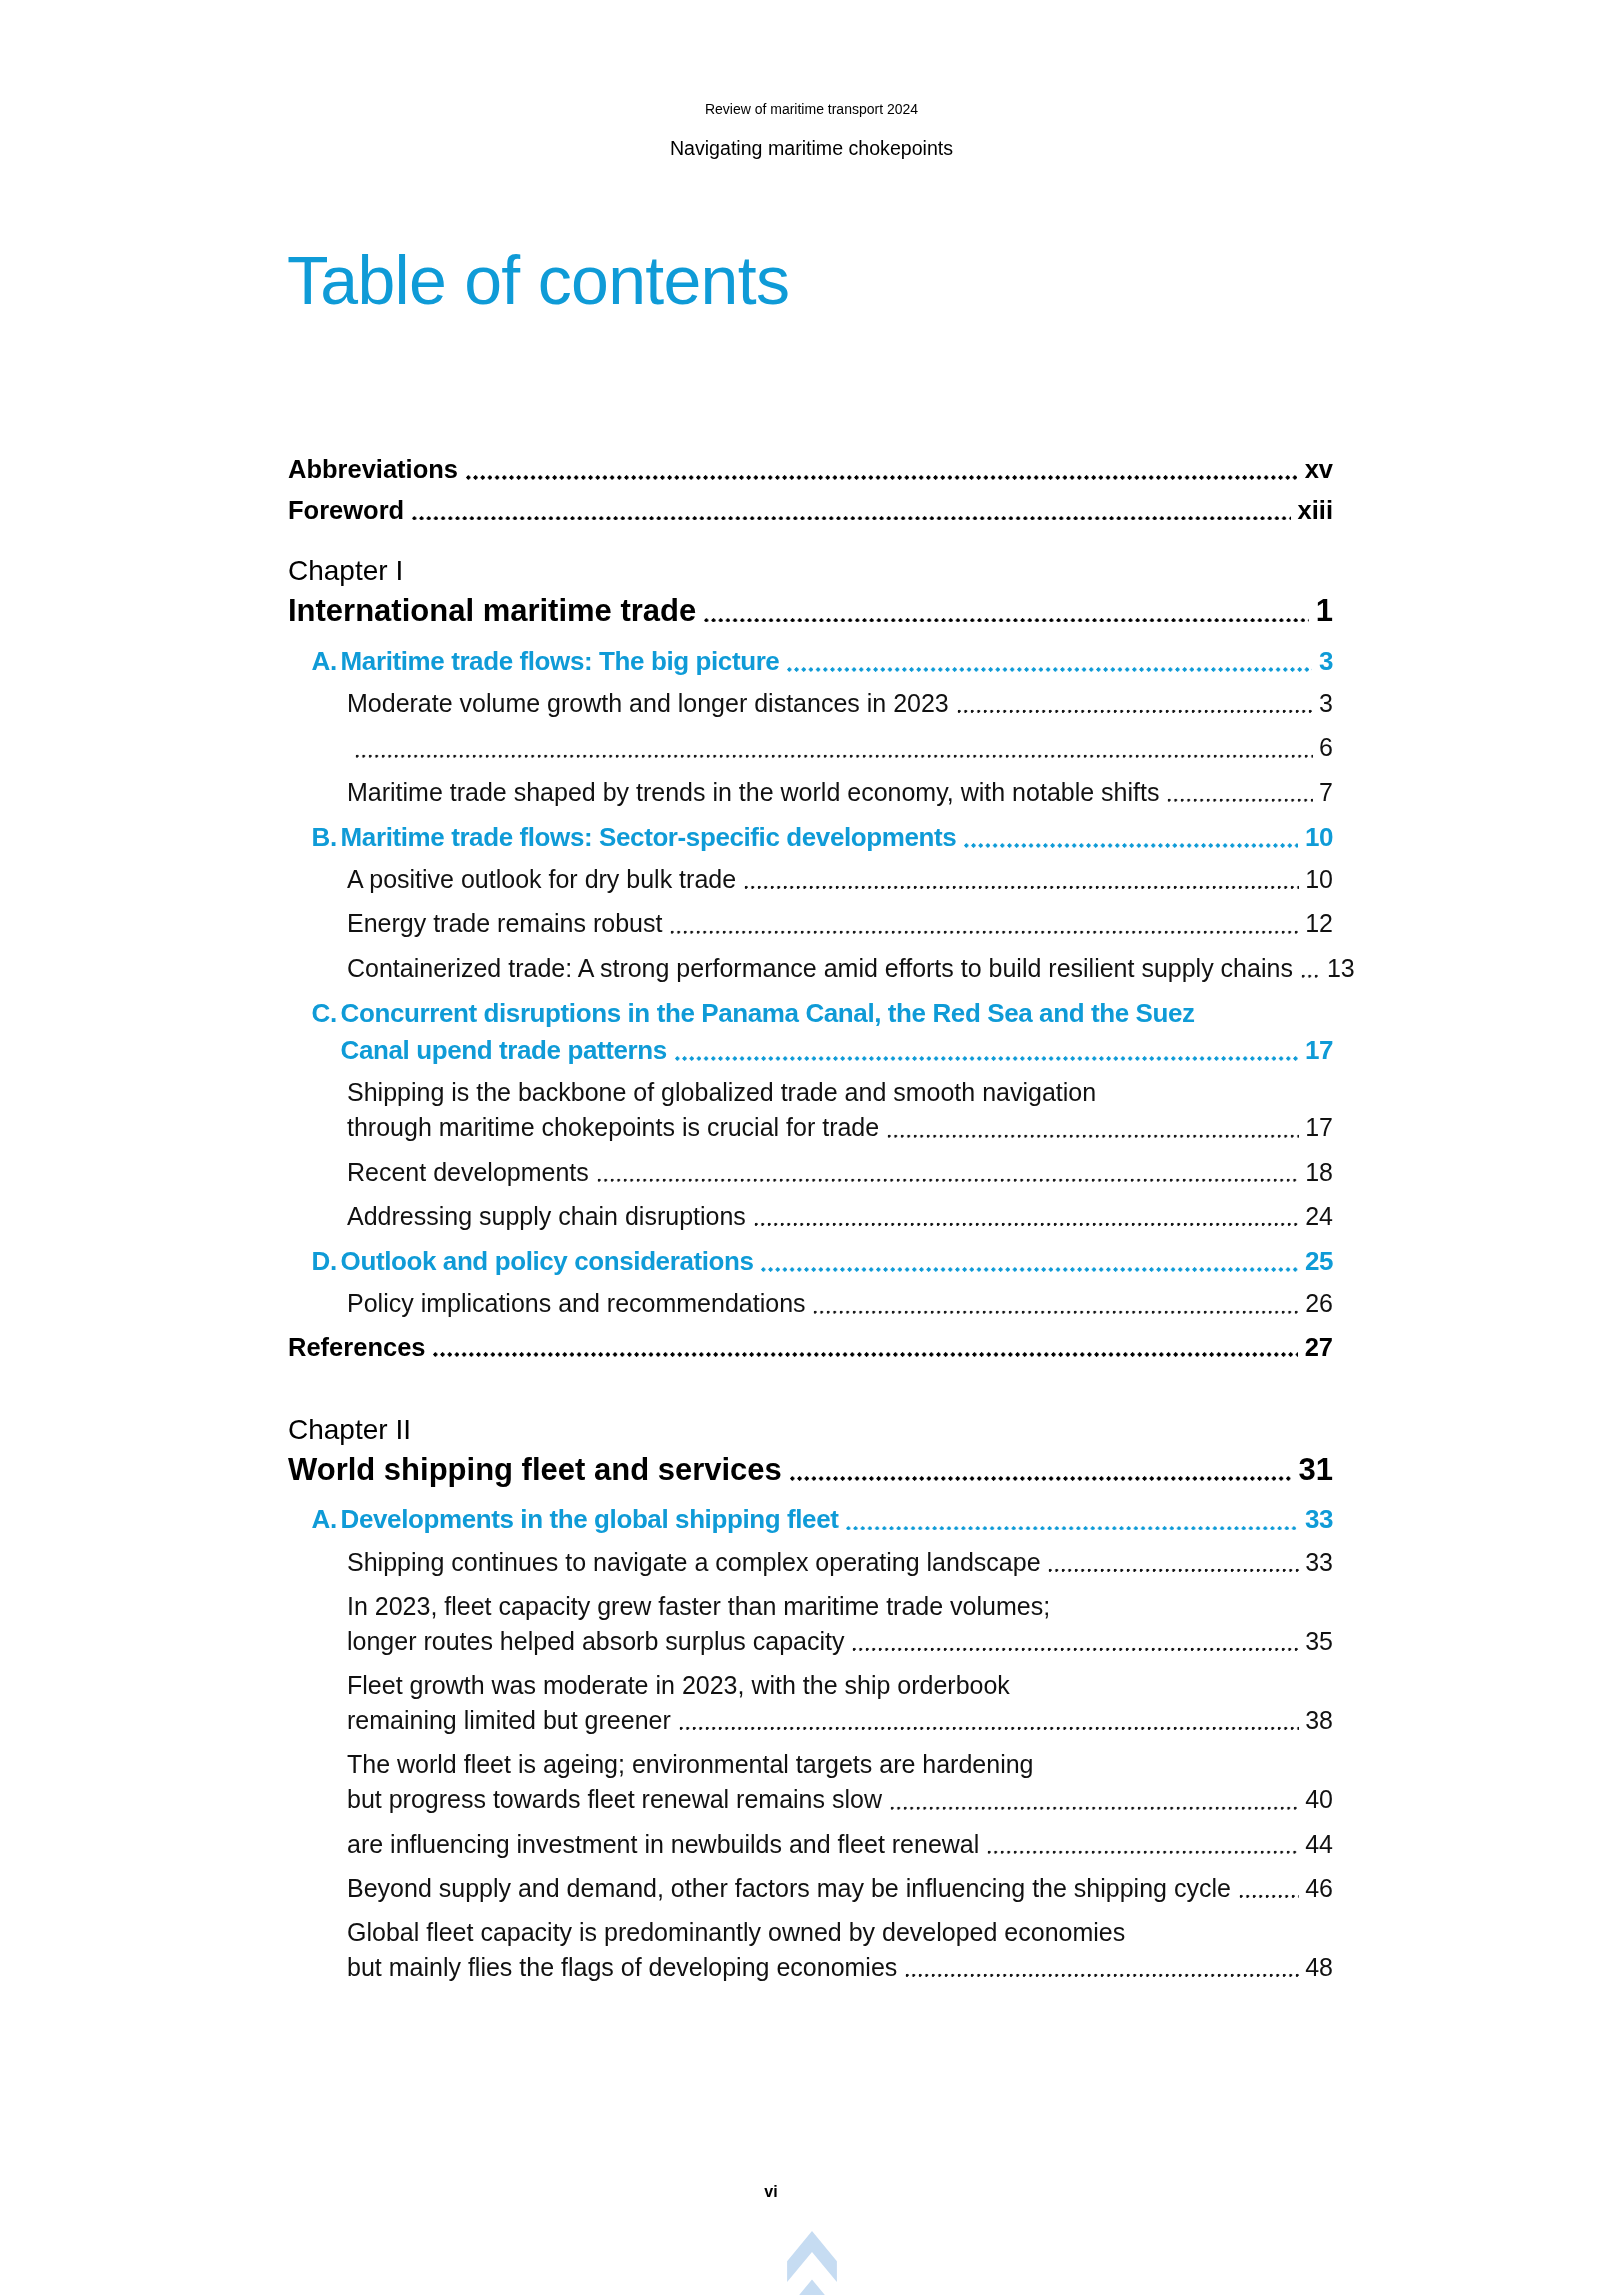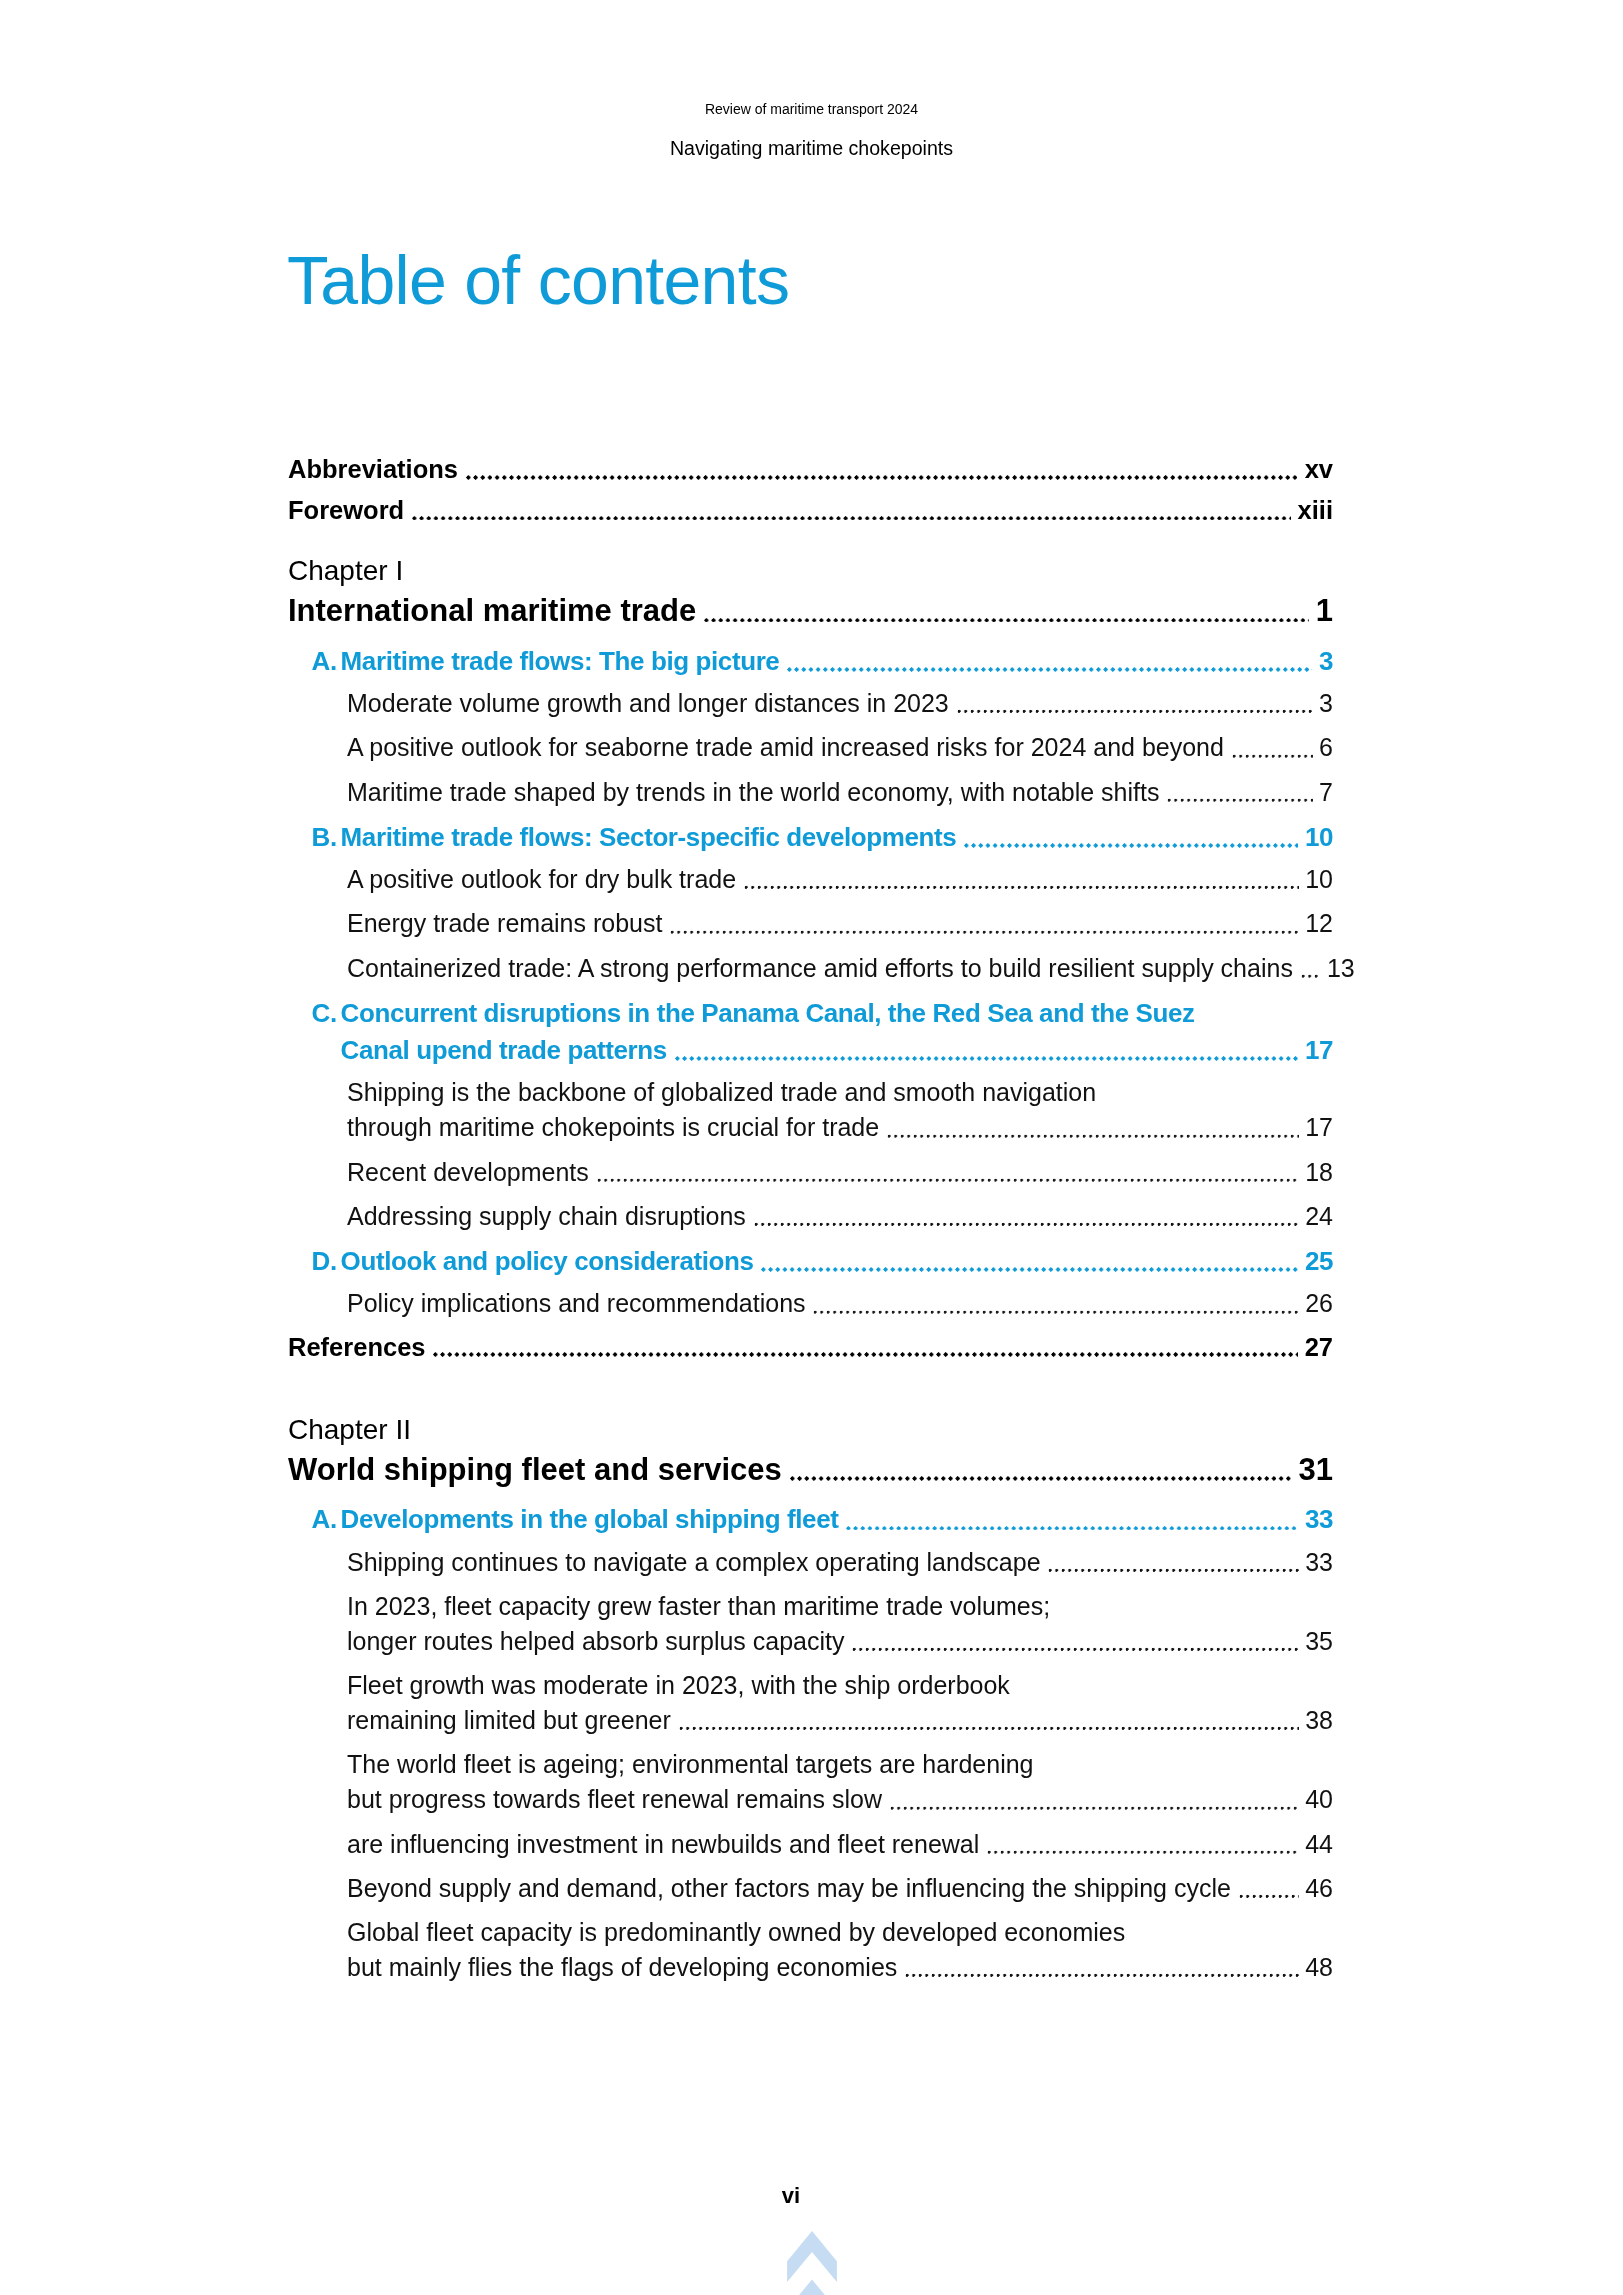--- a/index.html
+++ b/index.html
@@ -63,21 +63,21 @@
   .sec .letter{flex:0 0 29px;}
   .sec .body{flex:1 1 auto;min-width:0;}
   .sec .leader::after{bottom:7.9px;}
 
   
   .sub{font-size:25px;line-height:35px;color:#111;margin:0 0 9.2px 59px;}
   .sub .leader::after{bottom:7.2px;}
 
   
   .folio{position:absolute;top:2183px;left:0;width:1542px;text-align:center;
-         font-size:22px;font-weight:bold;padding-left:20px;}
+         font-size:16px;font-weight:bold;}
   .logo{position:absolute;top:2231px;left:787px;width:50px;height:131px;}
 </style>
 </head>
 <body>
 
 <header class="runhead">
   <div class="t1">Review of maritime transport 2024</div>
   <div class="t2">Navigating maritime chokepoints</div>
 </header>
 
@@ -114,21 +114,20 @@
     </div>
     <div class="entry sub">
       <div class="row">
         <span class="txt">Moderate volume growth and longer distances in 2023</span>
         <span class="leader"></span>
         <span class="pg">3</span>
       </div>
     </div>
     <div class="entry sub">
       <div class="row">
-        <span class="txt">A positive outlook for seaborne trade amid increased risks for 2024 and beyond</span>
         <span class="leader"></span>
         <span class="pg">6</span>
       </div>
     </div>
     <div class="entry sub">
       <div class="row">
         <span class="txt">Maritime trade shaped by trends in the world economy, with notable shifts</span>
         <span class="leader"></span>
         <span class="pg">7</span>
       </div>

